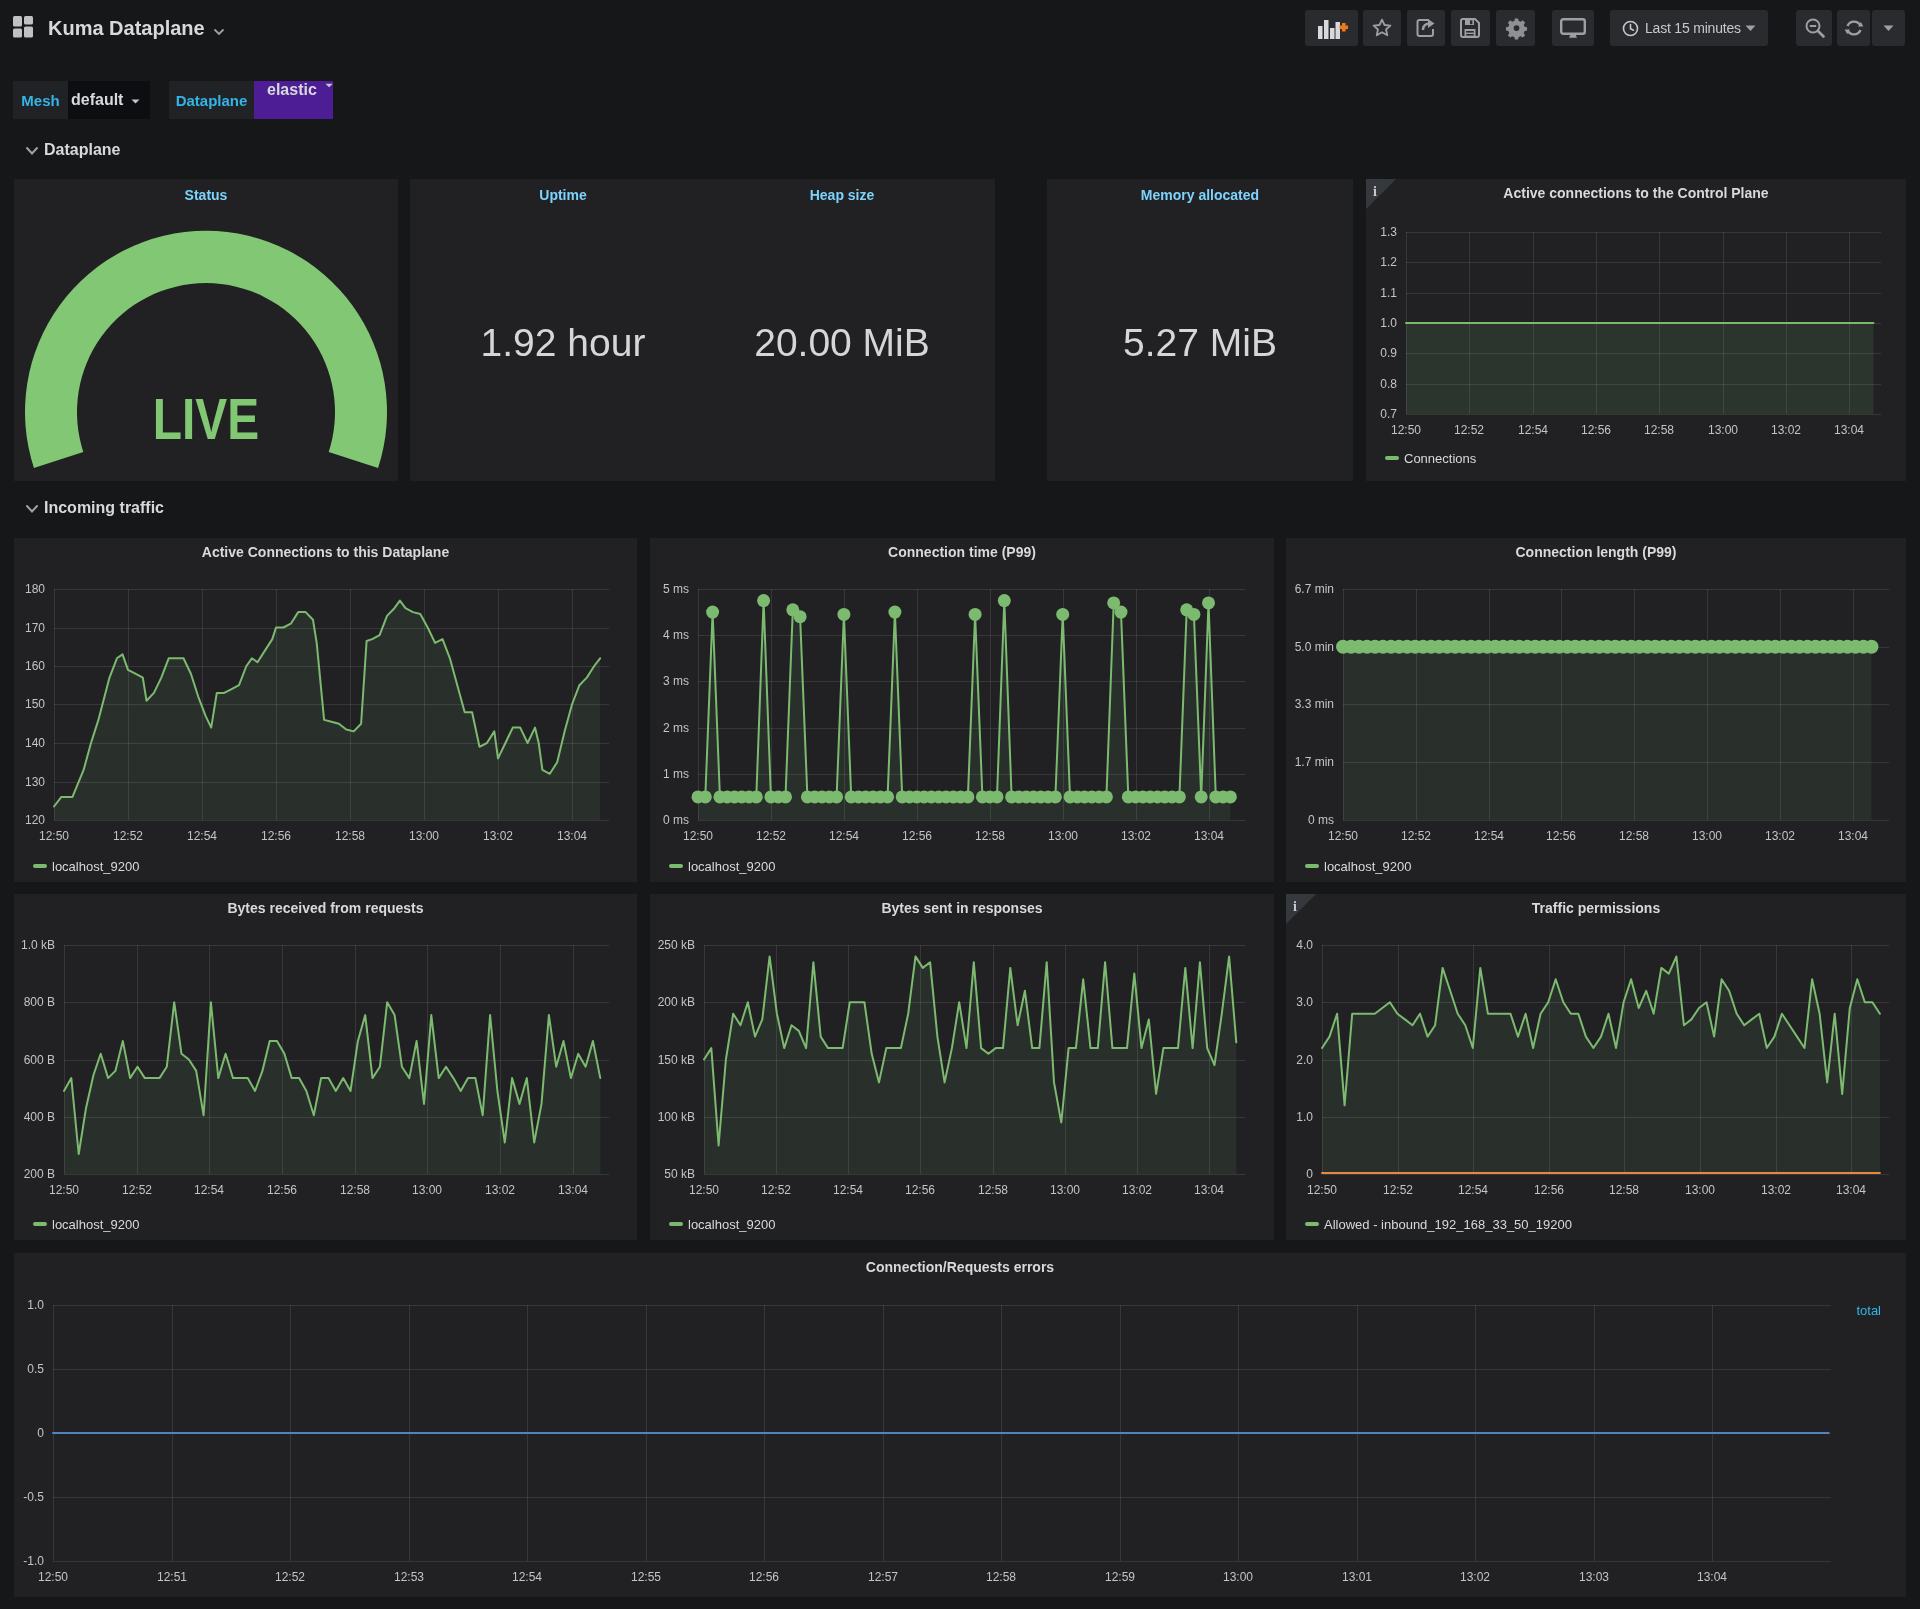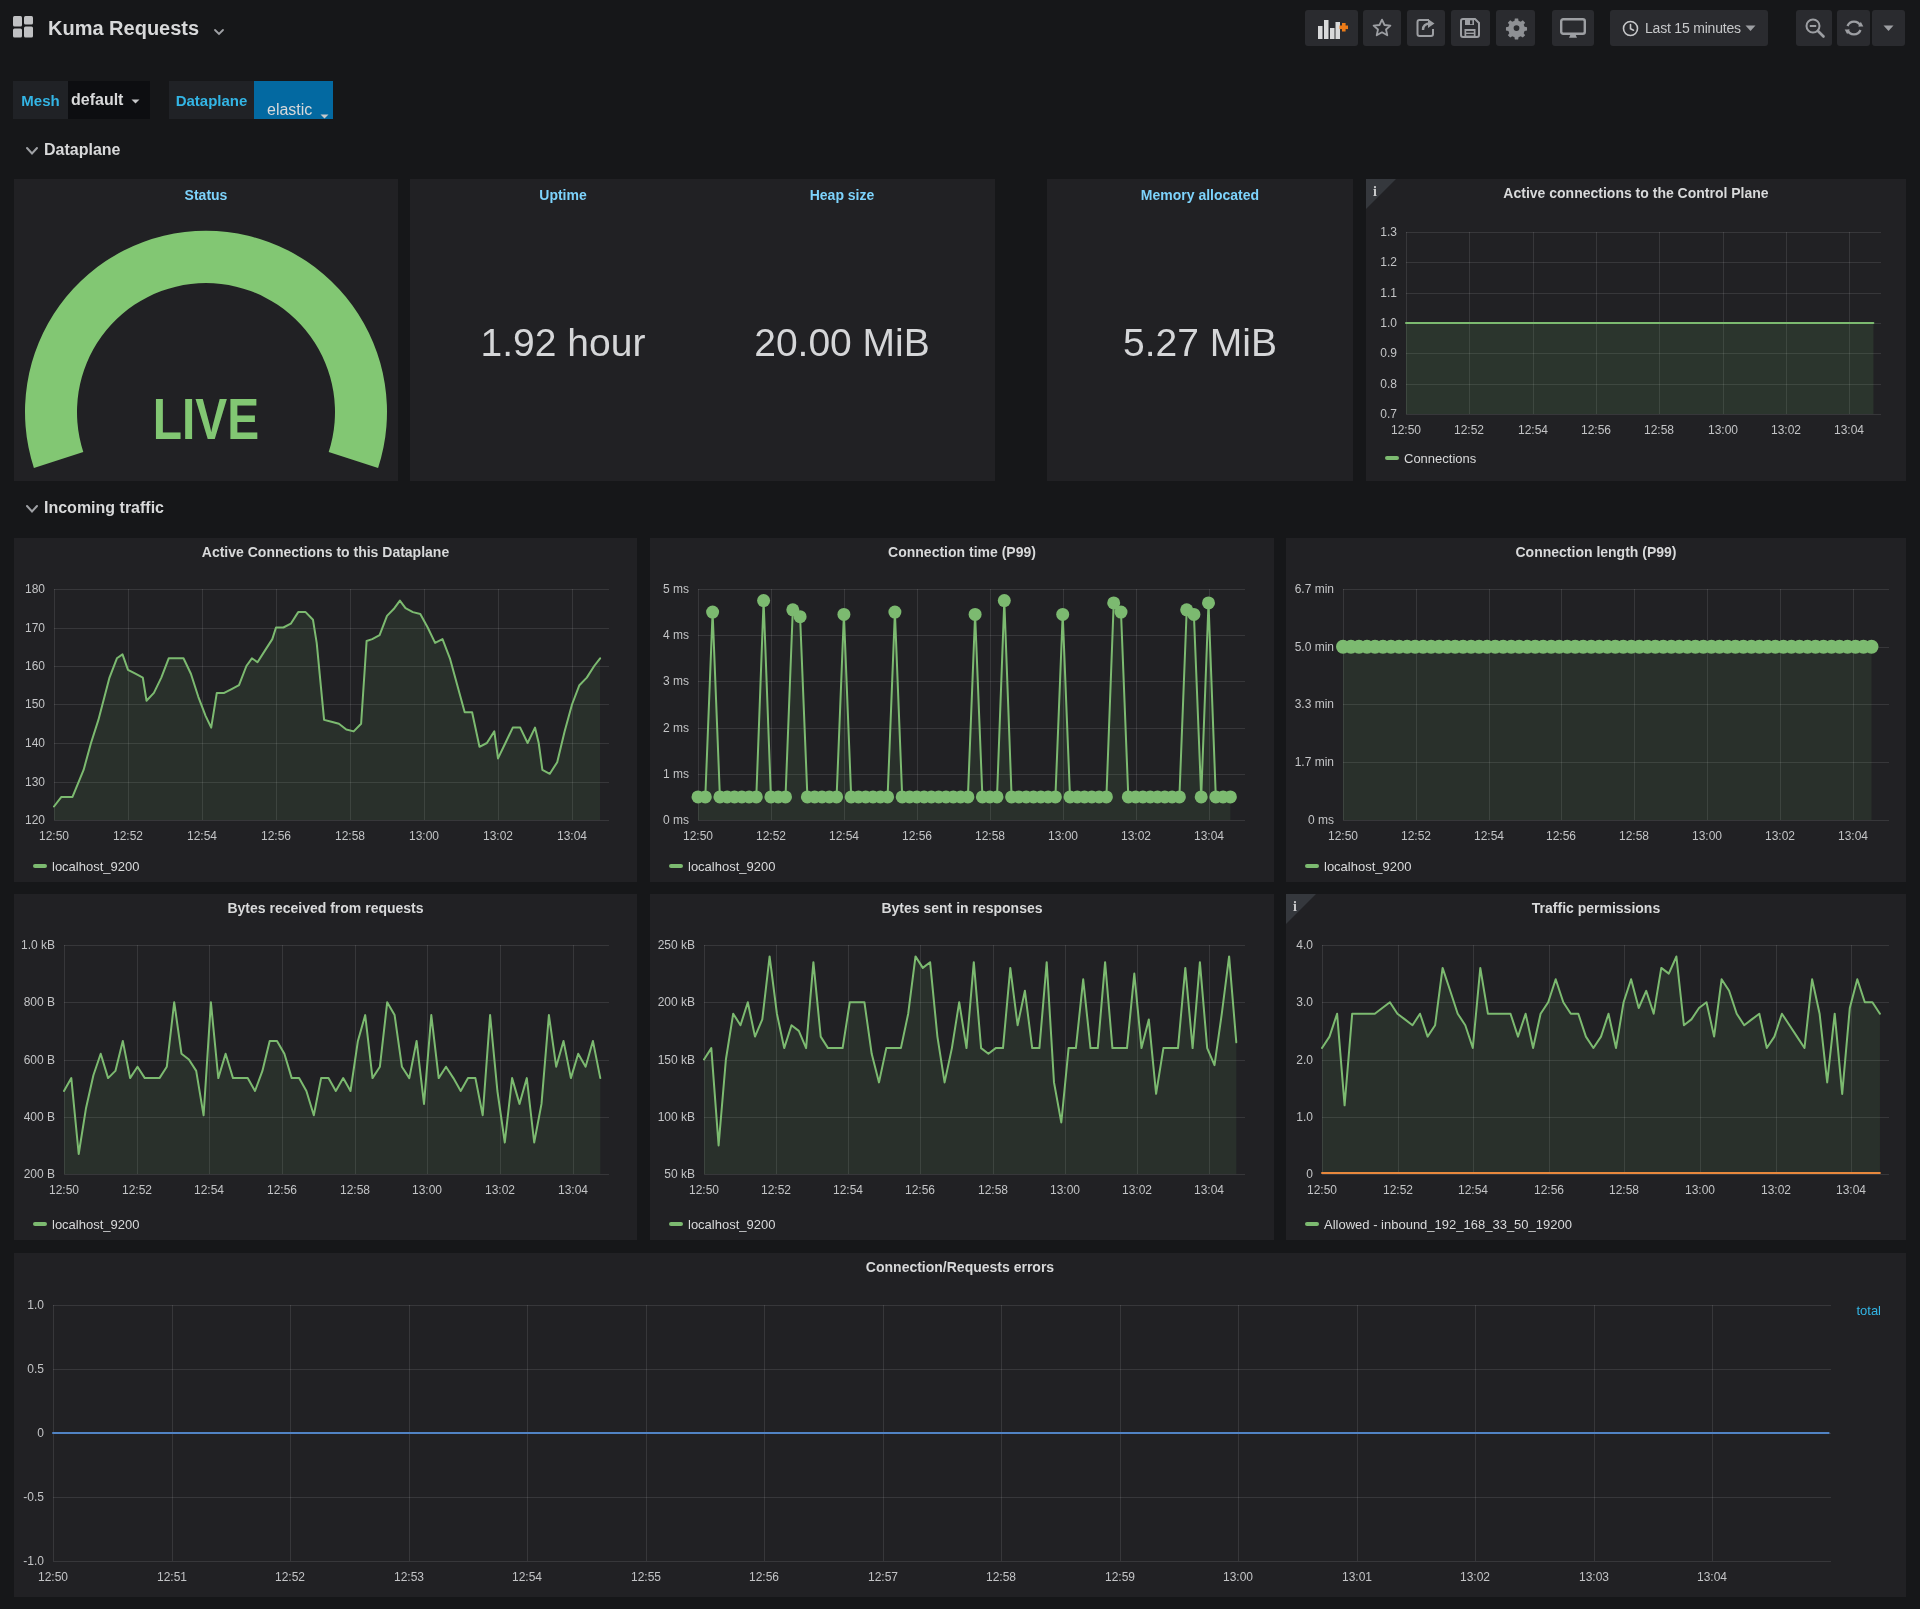--- a/index.html
+++ b/index.html
@@ -8,21 +8,21 @@
 .navbtn{position:absolute;top:10px;height:36px;background:#2a2b2f;border-radius:3px}
 </style></head><body>
 <svg style="position:absolute;left:13px;top:16px" width="21" height="22" viewBox="0 0 21 22">
 <g fill="#c0c1c3">
       <rect x="0" y="0" width="9" height="10.5" rx="1.5"></rect>
       <rect x="11" y="0" width="9" height="8.5" rx="1.5"></rect>
 <rect x="0" y="12.5" width="9" height="9" rx="1.5"></rect>
       <rect x="11" y="10.5" width="9" height="11" rx="1.5"></rect>
     </g>
   </svg>
-<div style="position:absolute;left:48px;top:17px;font-size:20px;font-weight:bold;color:#d8d9da">Kuma Requests</div>
+<div style="position:absolute;left:48px;top:17px;font-size:20px;font-weight:bold;color:#d8d9da">Kuma Dataplane</div>
 <svg style="position:absolute;left:213px;top:28px" width="12" height="8" viewBox="0 0 12 8">
     <path d="M2,2 L6,6 L10,2" stroke="#9fa1a5" stroke-width="1.8" fill="none" stroke-linecap="round"></path>
   </svg>
 <div class="navbtn" style="left:1305px;width:53px">
     <svg style="position:absolute;left:13px;top:7px" width="30" height="22" viewBox="0 0 30 22">
 <g fill="#d8d9da">
         <rect x="0" y="9" width="4.5" height="13"></rect>
         <rect x="6" y="3" width="4.5" height="19"></rect>
         <rect x="12" y="11" width="4.5" height="11"></rect>
         <rect x="17.5" y="5" width="4.5" height="17"></rect>
@@ -97,21 +97,21 @@
 <div class="navbtn" style="left:1872px;width:33px">
     <svg style="position:absolute;left:11px;top:15px" width="11" height="7" viewBox="0 0 11 7">
       <path d="M0.5,0.5 L5.5,6 L10.5,0.5 Z" fill="#9d9fa3"></path>
     </svg>
   </div>
 <div style="position:absolute;left:13px;top:81px;width:55px;height:38px;background:#202226;display:flex;align-items:center;justify-content:center;font-size:15px;font-weight:bold;color:#33b5e5">Mesh</div>
 <div style="position:absolute;left:68px;top:81px;width:82px;height:38px;background:#0d0e11;color:#d8d9da;font-size:16px;font-weight:bold;display:flex;align-items:center;padding-left:3px">default<svg style="margin-left:8px;margin-top:2px" width="9" height="5" viewBox="0 0 9 5">
       <path d="M0.5,0.5 L4.5,4.5 L8.5,0.5 Z" fill="#c7c8ca"></path>
     </svg></div>
 <div style="position:absolute;left:169px;top:81px;width:85px;height:38px;background:#202226;display:flex;align-items:center;justify-content:center;font-size:15px;font-weight:bold;color:#33b5e5">Dataplane</div>
-<div style="position:absolute;left:254px;top:81px;width:79px;height:38px;background:#0369a1;color:#d8d9da;font-size:16px;font-weight:normal;display:flex;align-items:flex-end;padding-left:13px">elastic<svg style="margin-left:8px;margin-top:2px" width="9" height="5" viewBox="0 0 9 5">
+<div style="position:absolute;left:254px;top:81px;width:79px;height:38px;background:#4c1d95;color:#d8d9da;font-size:16px;font-weight:bold;display:flex;align-items:flex-start;padding-left:13px">elastic<svg style="margin-left:8px;margin-top:2px" width="9" height="5" viewBox="0 0 9 5">
       <path d="M0.5,0.5 L4.5,4.5 L8.5,0.5 Z" fill="#c7c8ca"></path>
     </svg></div>
 <svg style="position:absolute;left:25px;top:146px" width="14" height="10" viewBox="0 0 14 10">
     <path d="M2,2 L7,7.5 L12,2" stroke="#9fa1a5" stroke-width="2" fill="none" stroke-linecap="round"></path>
   </svg>
 <div style="position:absolute;left:44px;top:141px;font-size:16px;font-weight:bold;color:#d8d9da">Dataplane</div>
 <svg style="position:absolute;left:25px;top:504px" width="14" height="10" viewBox="0 0 14 10">
     <path d="M2,2 L7,7.5 L12,2" stroke="#9fa1a5" stroke-width="2" fill="none" stroke-linecap="round"></path>
   </svg>
 <div style="position:absolute;left:44px;top:499px;font-size:16px;font-weight:bold;color:#d8d9da">Incoming traffic</div>

